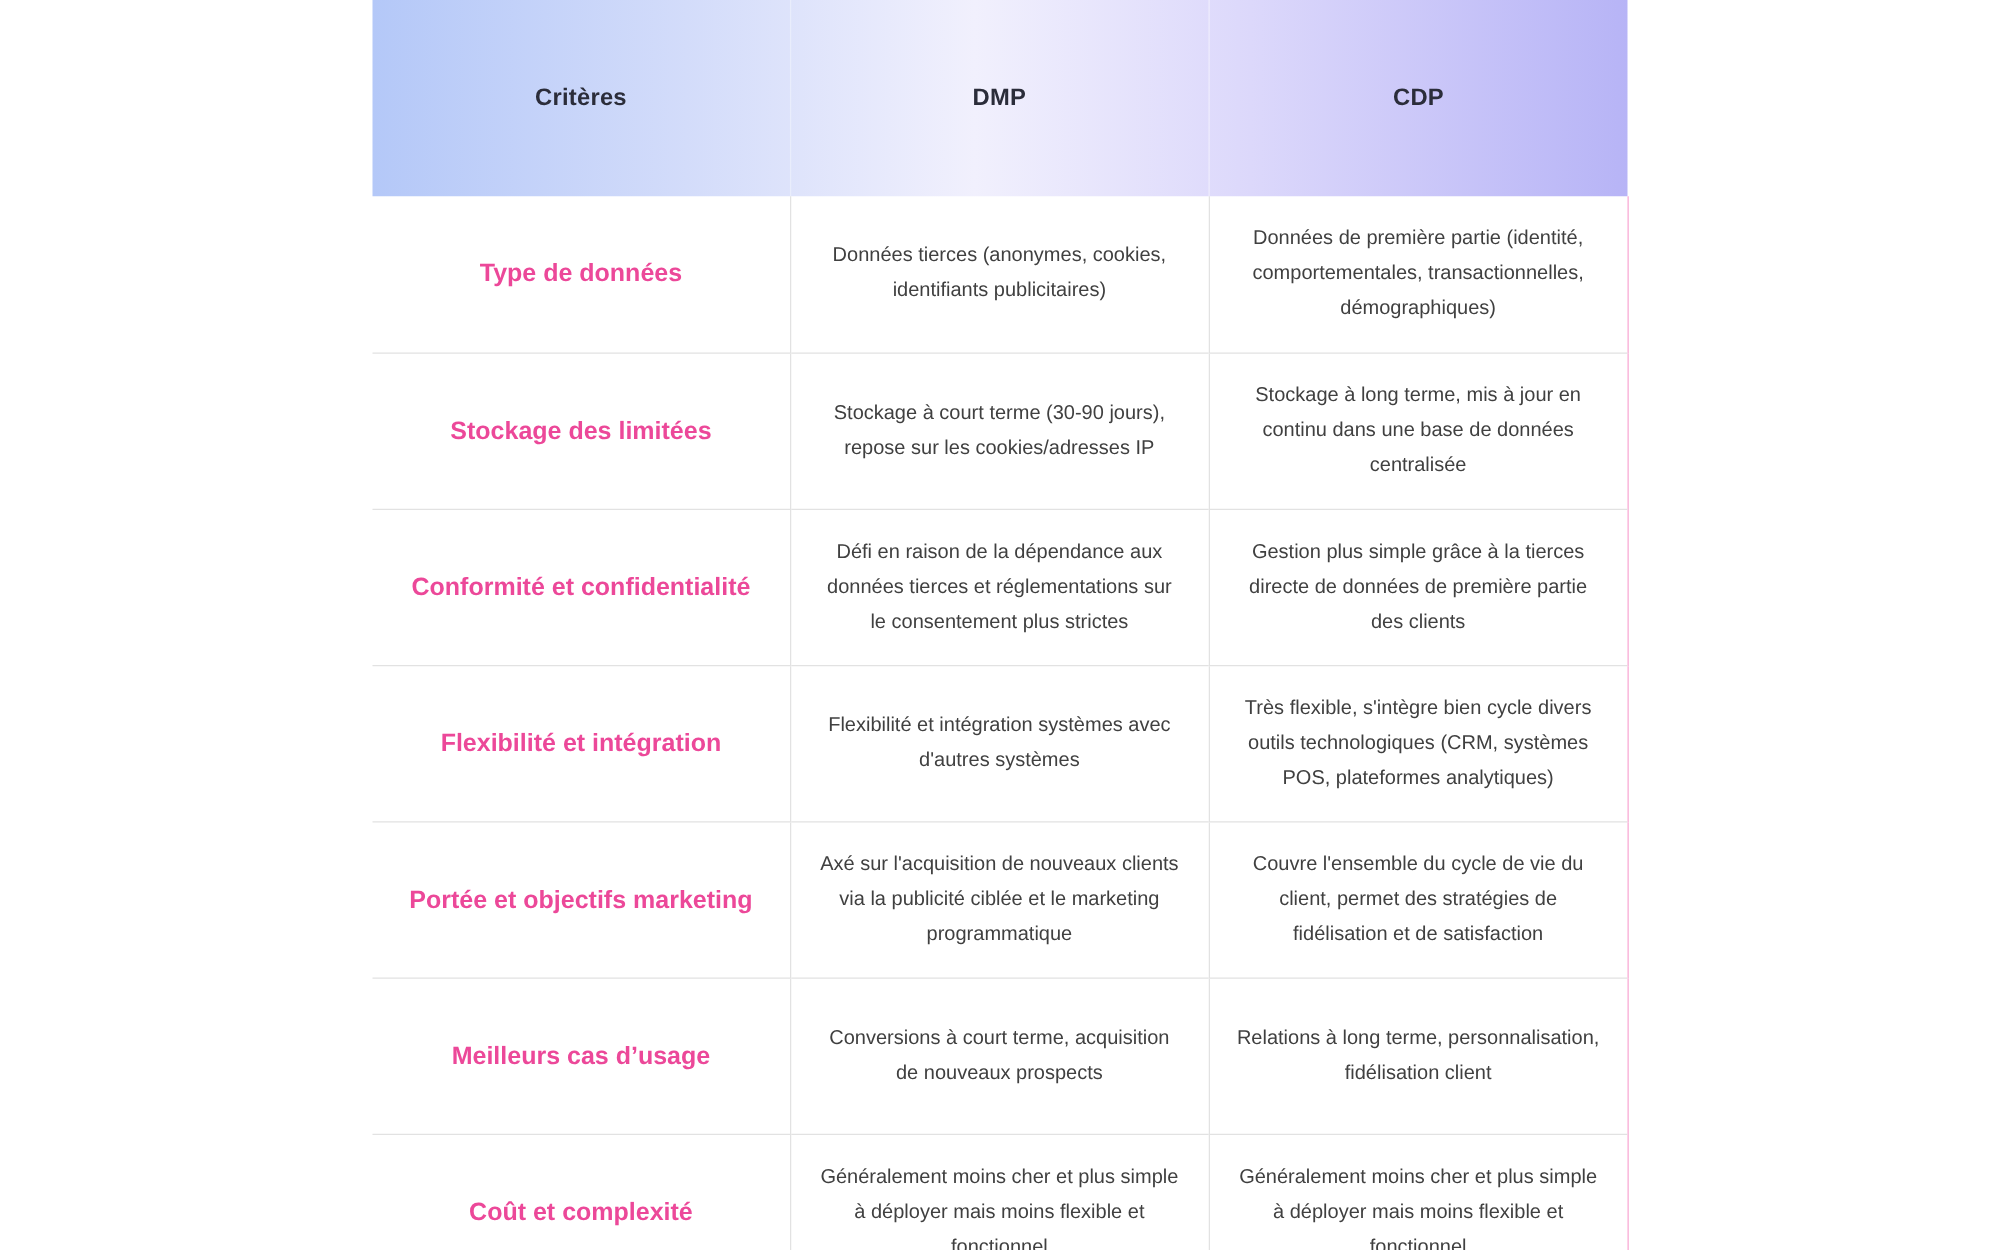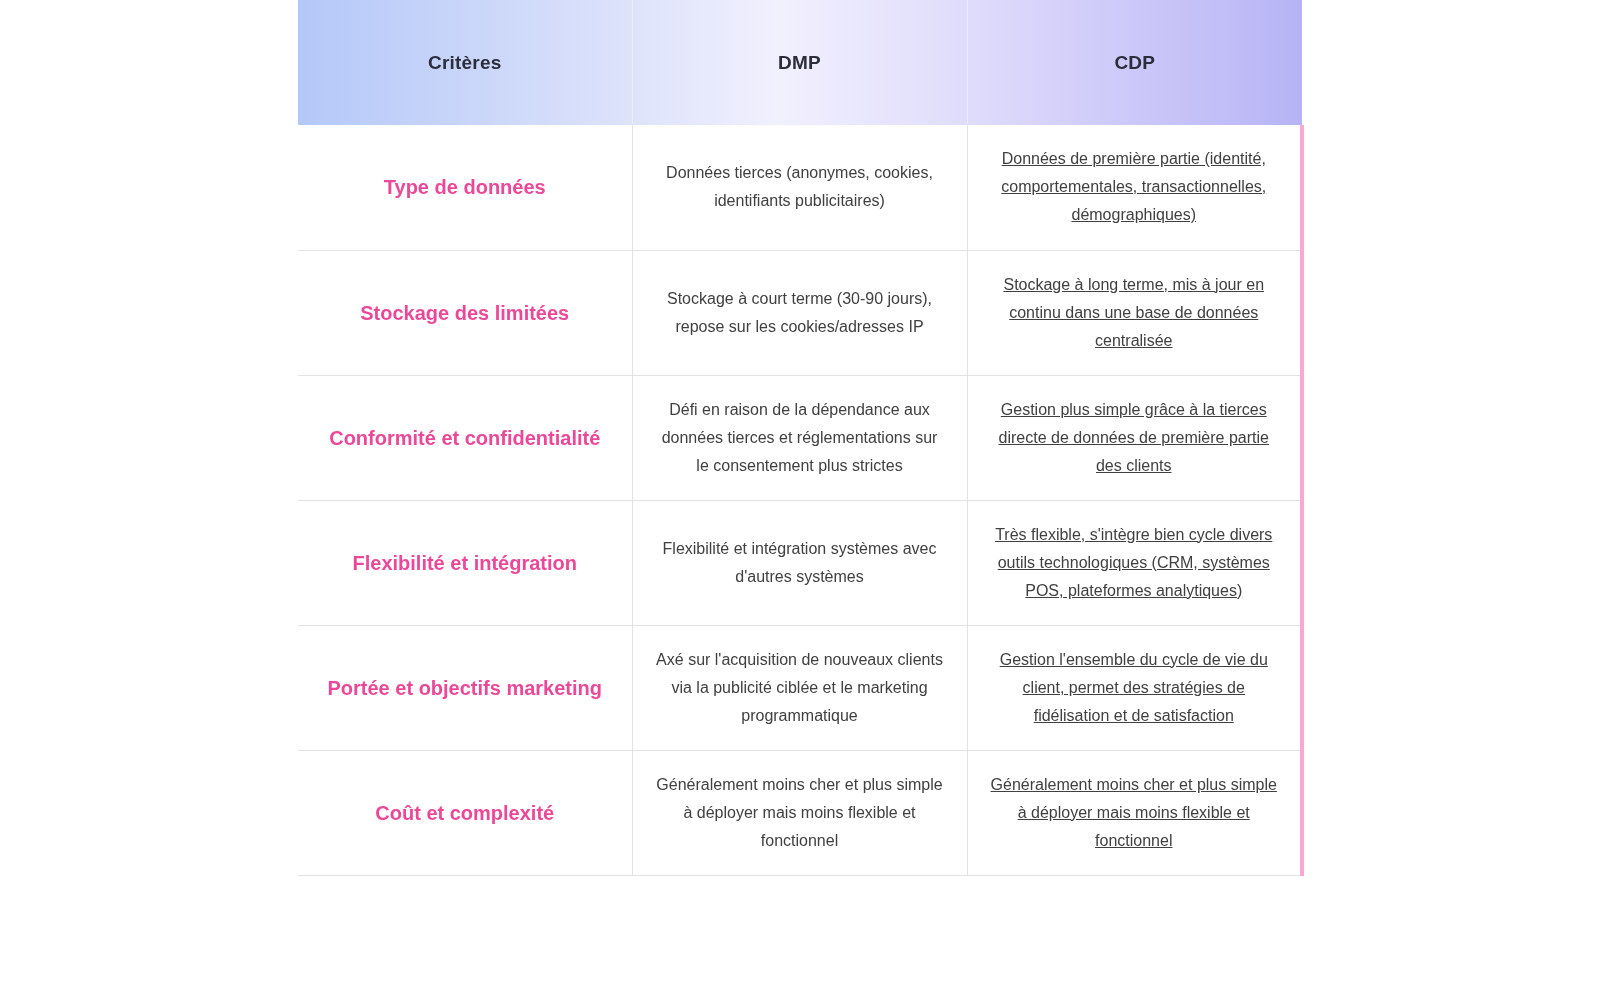--- a/index.html
+++ b/index.html
@@ -19,21 +19,21 @@
     table.compare {
       width: 1004px;
       border-collapse: collapse;
       table-layout: fixed;
     }
     table.compare col.c1 { width: 334px; }
     table.compare col.c2 { width: 335px; }
     table.compare col.c3 { width: 335px; }
 
     thead tr.head-row {
-      height: 125px;
+      height: 157px;
       background: linear-gradient(90deg, #b4c8f8 0%, #d3dcfa 25%, #f1f0fd 48%, #dcd8fb 70%, #b7b4f6 100%);
     }
     thead th {
       font-family: "Liberation Sans", "DejaVu Sans", sans-serif;
       font-weight: 700;
       font-size: 19px;
       color: #2b2d3a;
       text-align: center;
       vertical-align: middle;
       padding: 0;
@@ -50,22 +50,21 @@
       font-family: "Liberation Sans", "DejaVu Sans", sans-serif;
       font-size: 16px;
       line-height: 28px;
       color: #404040;
       text-align: center;
       vertical-align: middle;
       padding: 0 22px;
       border-left: 1px solid #e2e2e2;
     }
     tbody td:last-child {
-      border-right: 4px solid #f9a8d4;
-      text-decoration: underline;
+      border-right: 1px solid #f9a8d4;
     }
     tbody td.criteria {
       border-left: none;
       font-weight: 700;
       font-size: 20px;
       color: #ec4899;
       padding: 0 10px;
     }
   </style>
 </head>
@@ -102,21 +101,26 @@
         <td>Gestion plus simple grâce à la tierces directe de données de première partie des clients</td>
       </tr>
       <tr>
         <td class="criteria">Flexibilité et intégration</td>
         <td>Flexibilité et intégration systèmes avec d'autres systèmes</td>
         <td>Très flexible, s'intègre bien cycle divers outils technologiques (CRM, systèmes POS, plateformes analytiques)</td>
       </tr>
       <tr>
         <td class="criteria">Portée et objectifs marketing</td>
         <td>Axé sur l'acquisition de nouveaux clients via la publicité ciblée et le marketing programmatique</td>
-        <td>Gestion l'ensemble du cycle de vie du client, permet des stratégies de fidélisation et de satisfaction</td>
+        <td>Couvre l'ensemble du cycle de vie du client, permet des stratégies de fidélisation et de satisfaction</td>
+      </tr>
+      <tr>
+        <td class="criteria">Meilleurs cas d’usage</td>
+        <td>Conversions à court terme, acquisition de nouveaux prospects</td>
+        <td>Relations à long terme, personnalisation, fidélisation client</td>
       </tr>
       <tr>
         <td class="criteria">Coût et complexité</td>
         <td>Généralement moins cher et plus simple à déployer mais moins flexible et fonctionnel</td>
         <td>Généralement moins cher et plus simple à déployer mais moins flexible et fonctionnel</td>
       </tr>
     </tbody>
   </table>
 </div>
 

